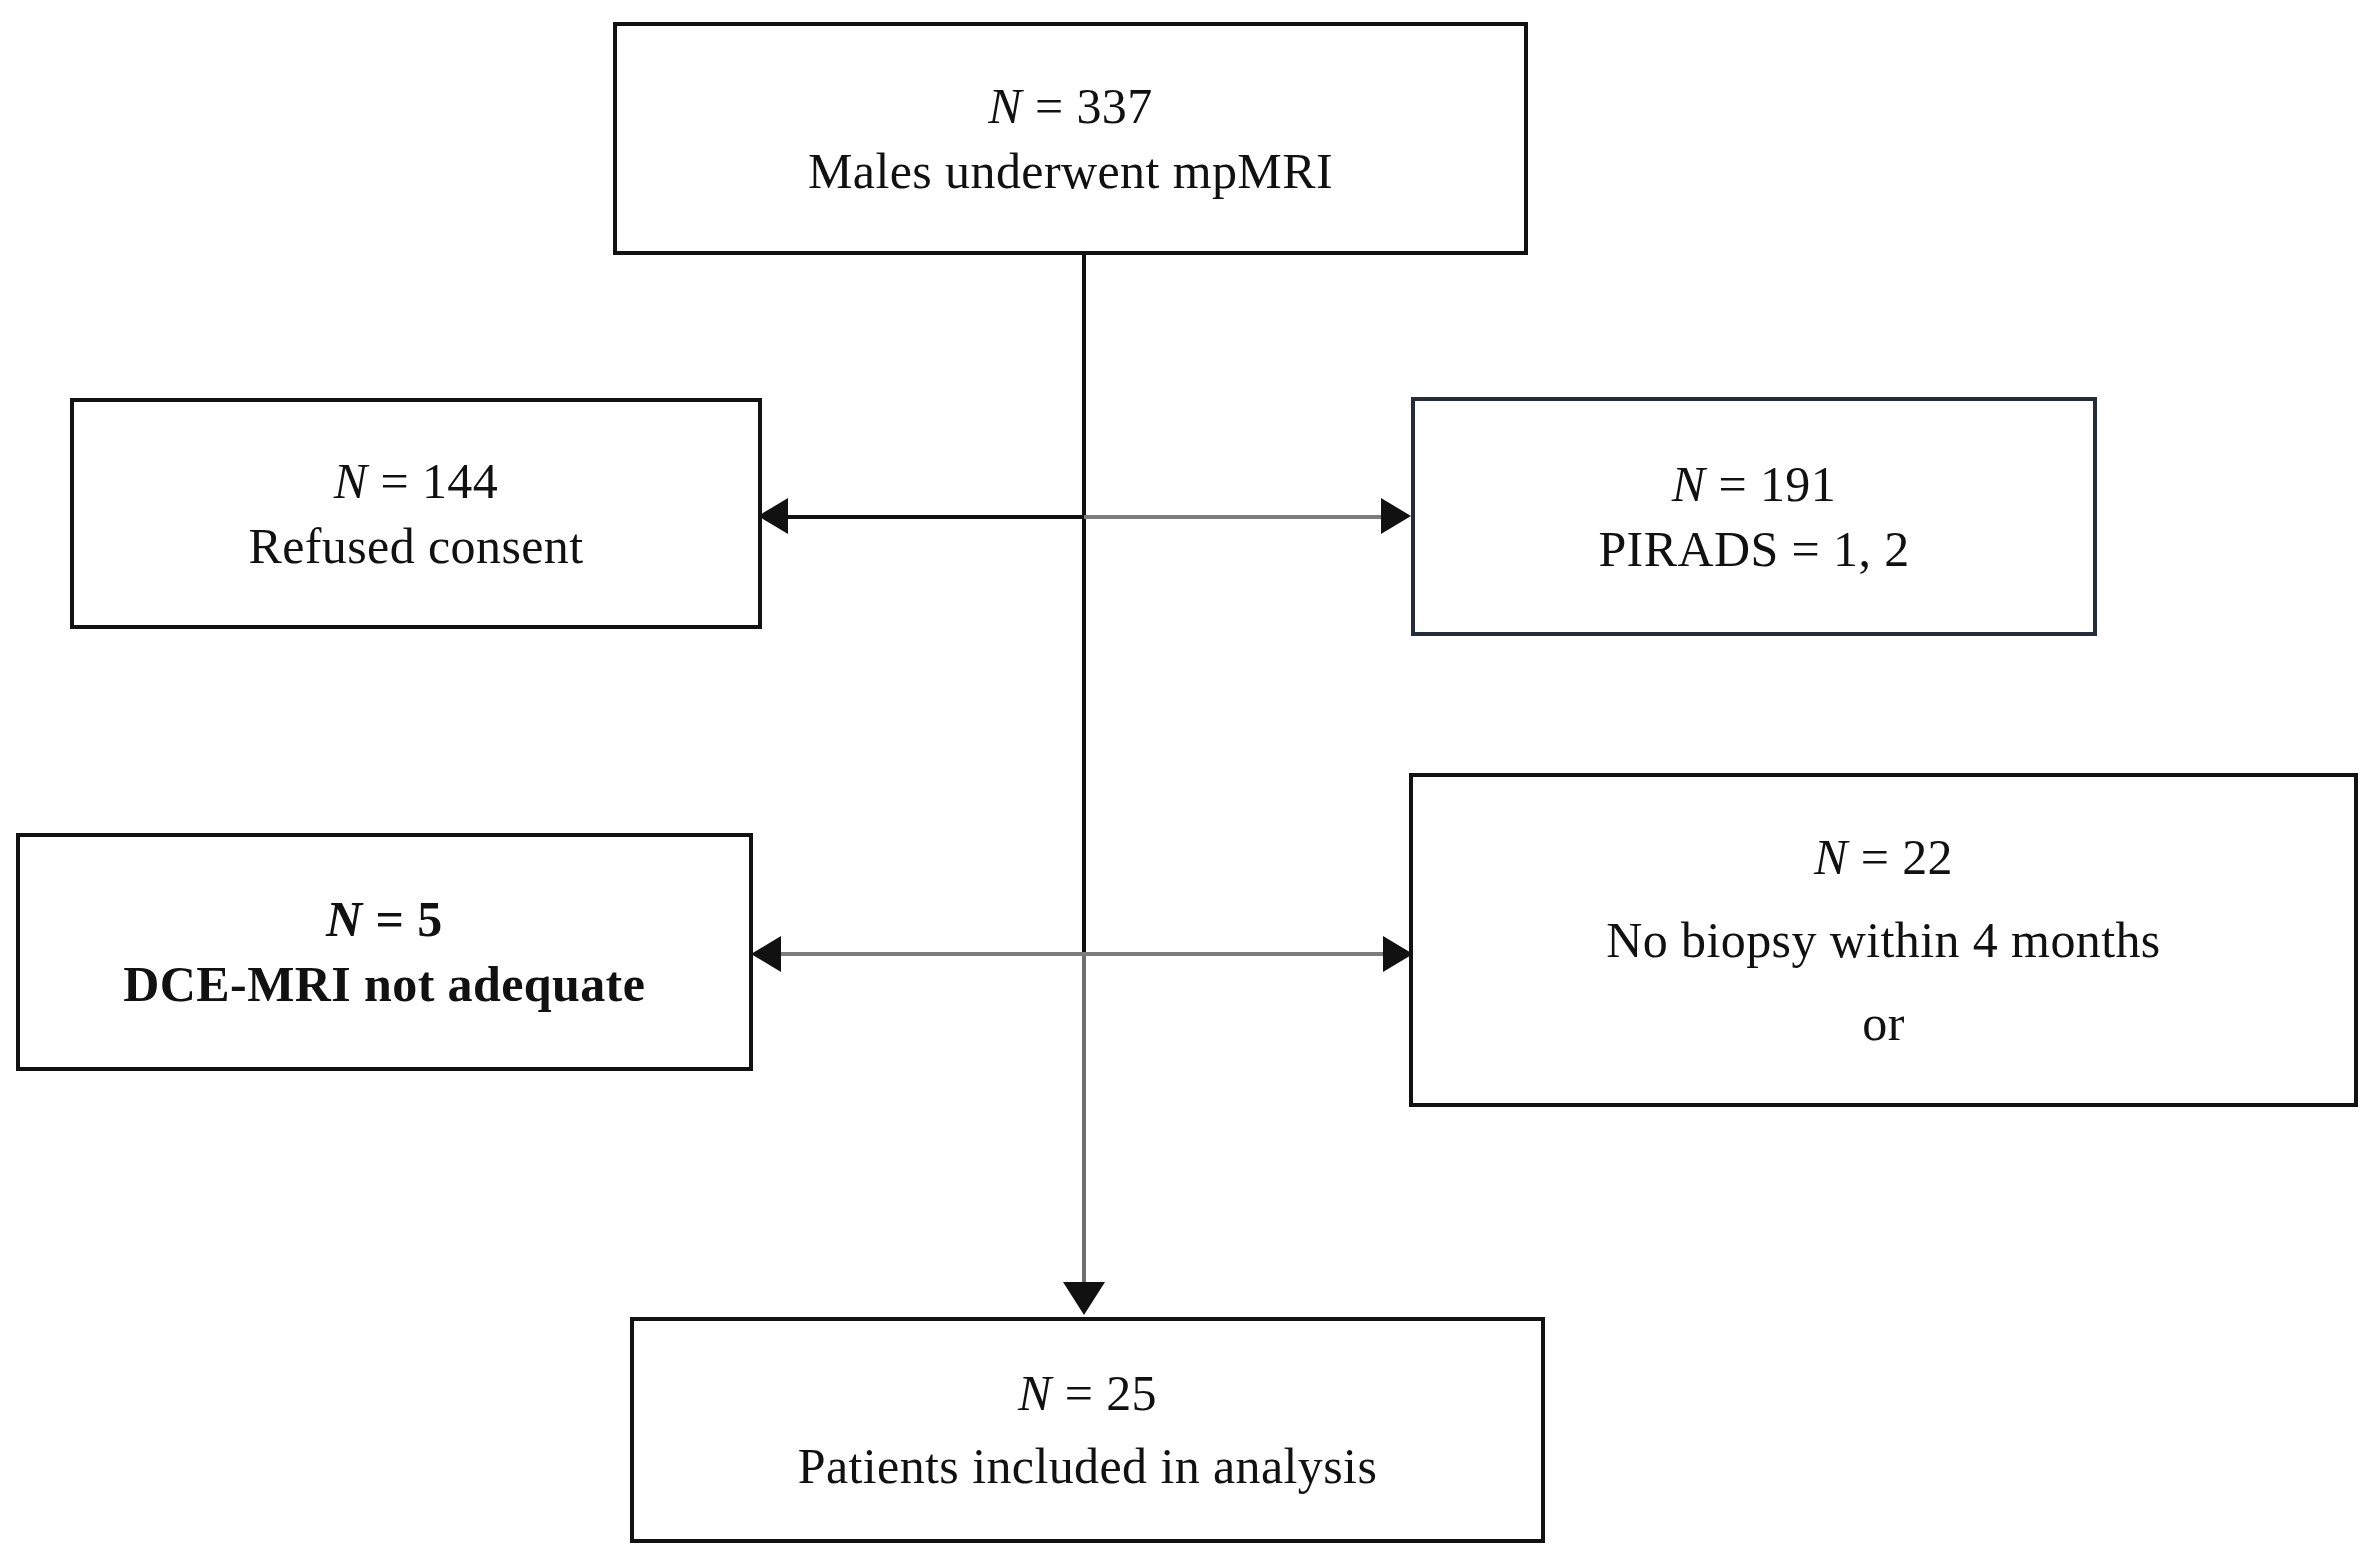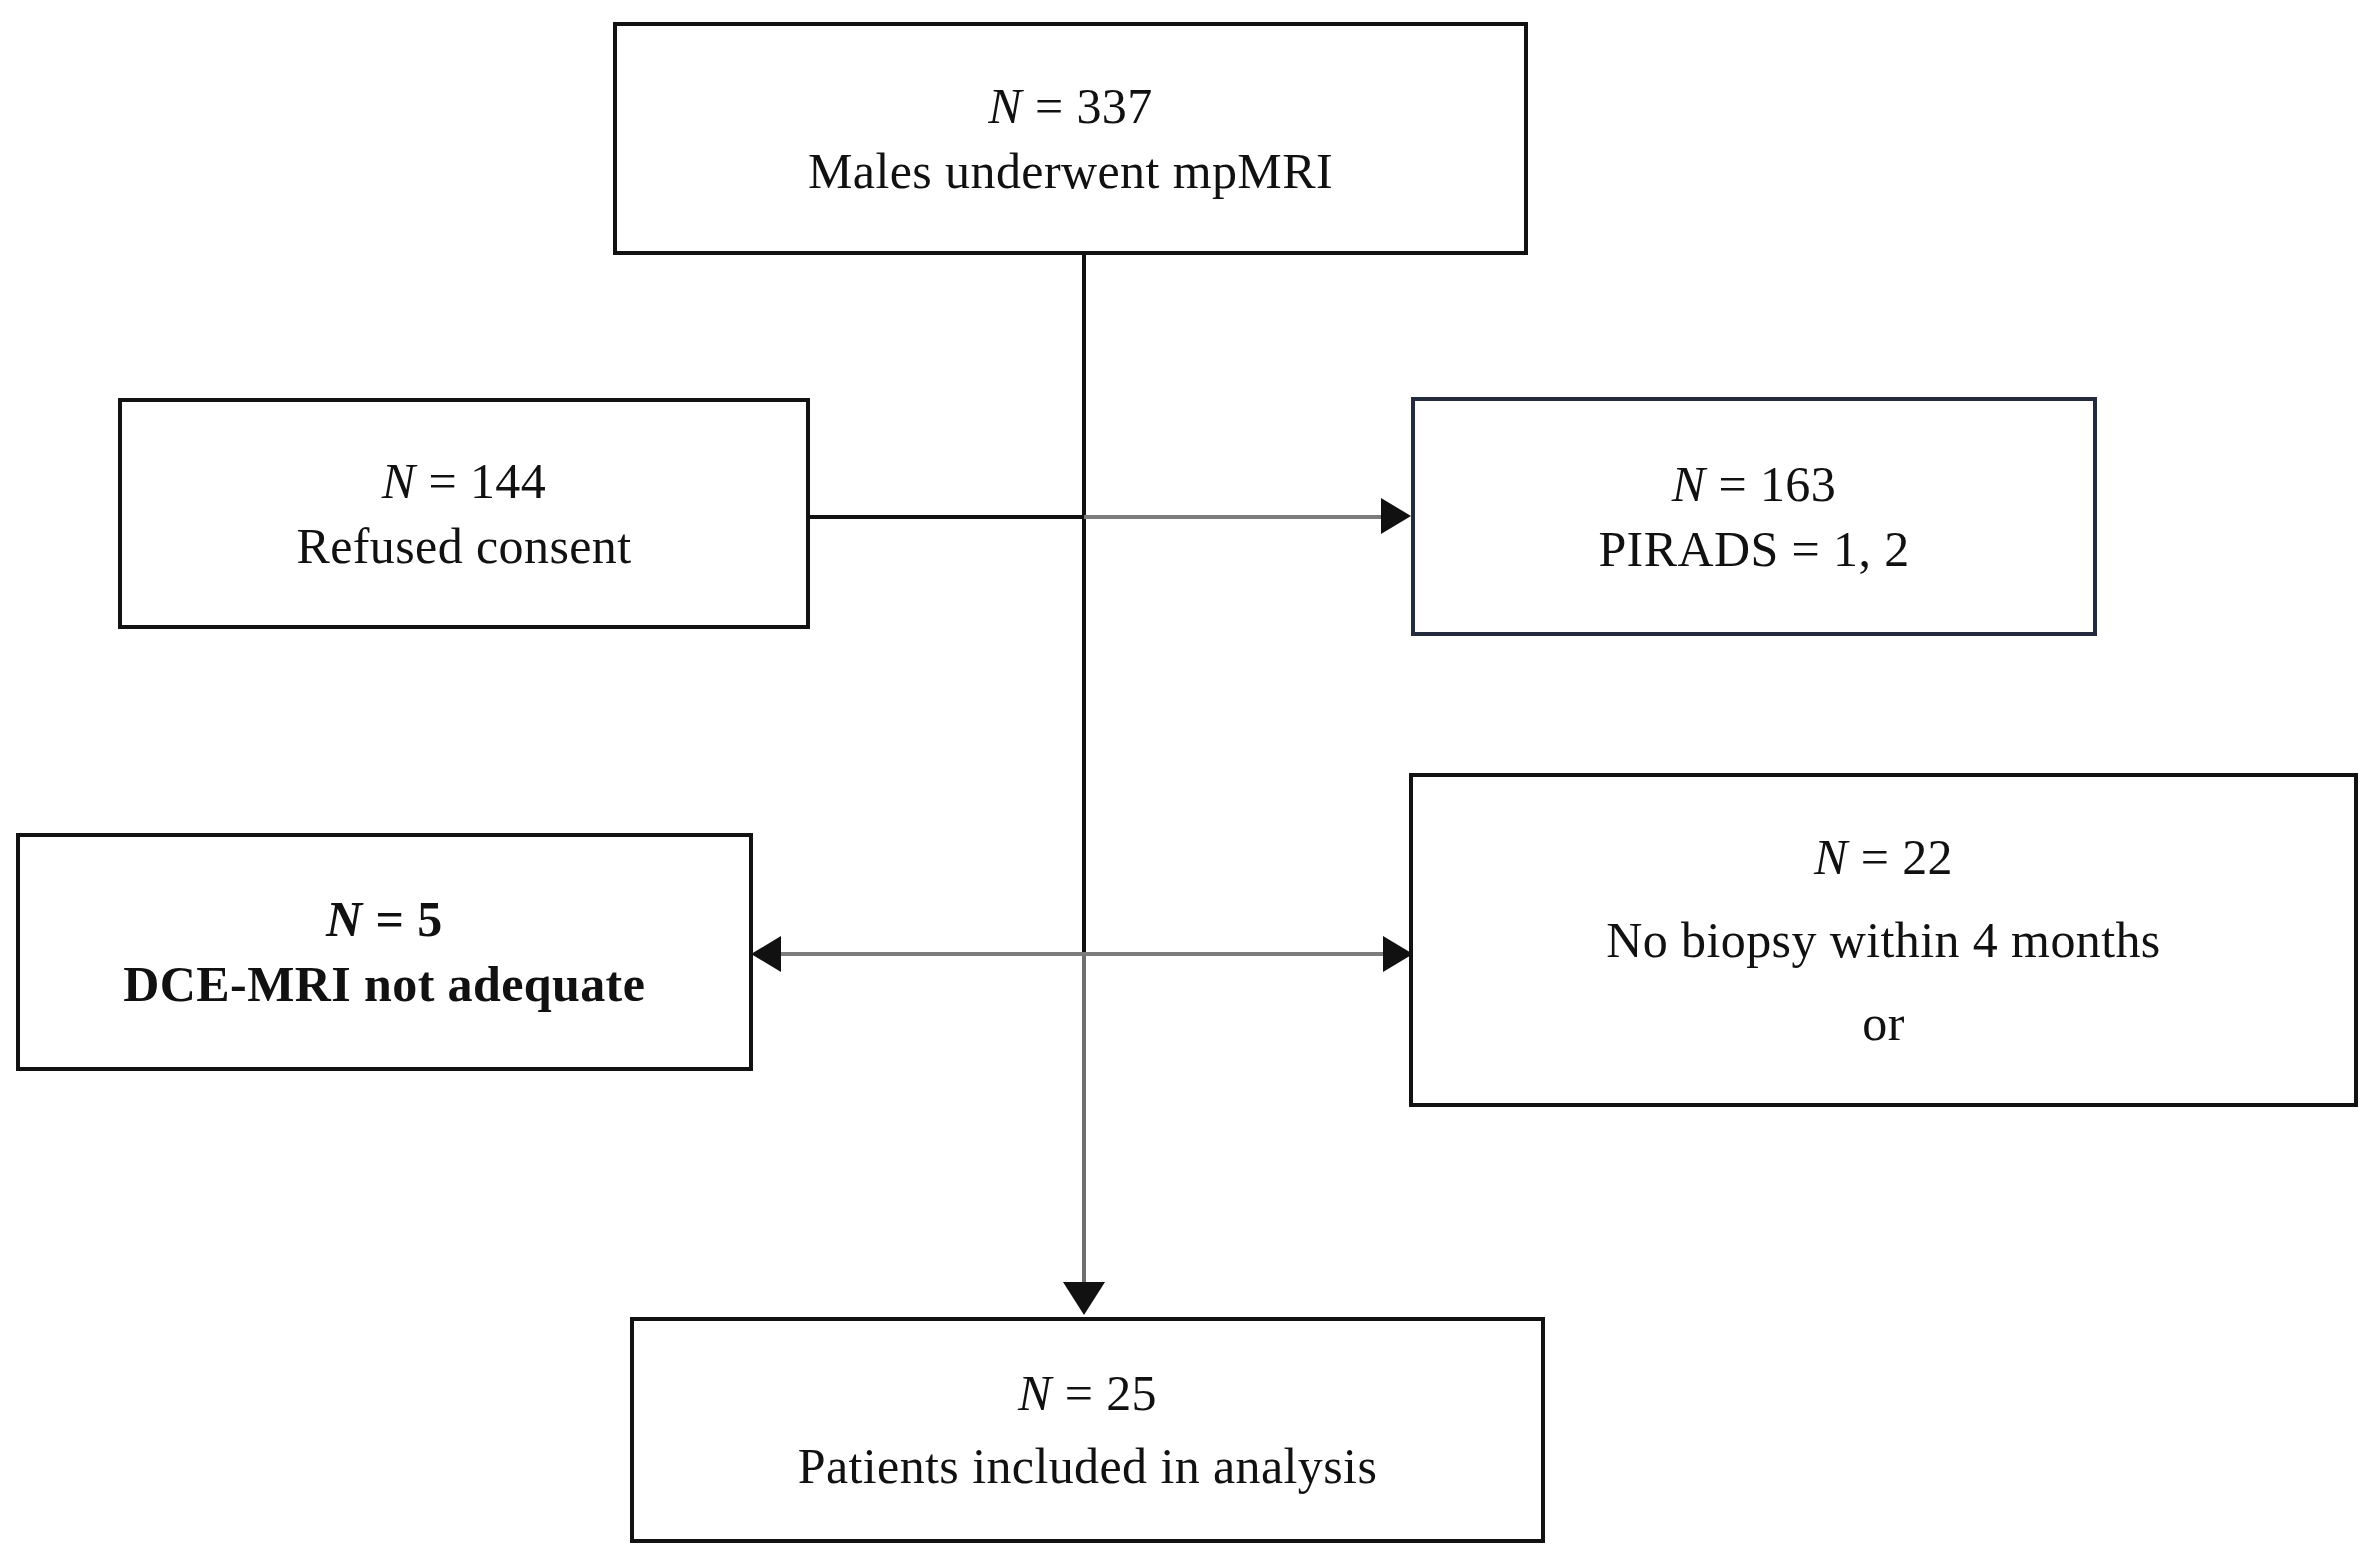--- a/index.html
+++ b/index.html
@@ -103,30 +103,30 @@
 
   <div class="arrow-down" style="left:1063px; top:1282px;"></div>
 
   <div class="node" style="left:613px; top:22px; width:915px; height:233px;">
     <div class="line">
       <span class="nvar">N</span> = <span>337</span>
     </div>
     <div class="line">Males underwent  mpMRI</div>
   </div>
 
-  <div class="node" style="left:70px; top:398px; width:692px; height:231px;margin-left:48px;">
+  <div class="node" style="left:70px; top:398px; width:692px; height:231px;">
     <div class="line">
       <span class="nvar">N</span> = <span>144</span>
     </div>
     <div class="line">Refused  consent</div>
   </div>
 
   <div class="node navy" style="left:1411px; top:397px; width:686px; height:239px;">
     <div class="line">
-      <span class="nvar">N</span> = <span>163</span>
+      <span class="nvar">N</span> = <span>191</span>
     </div>
     <div class="line">PIRADS = 1, 2</div>
   </div>
 
   <div class="node" style="left:15.8px; top:833px; width:737px; height:238px;font-weight:bold;">
     <div class="line">
       <span class="nvar">N</span> = <span>5</span>
     </div>
     <div class="line">DCE-MRI not adequate</div>
   </div>

